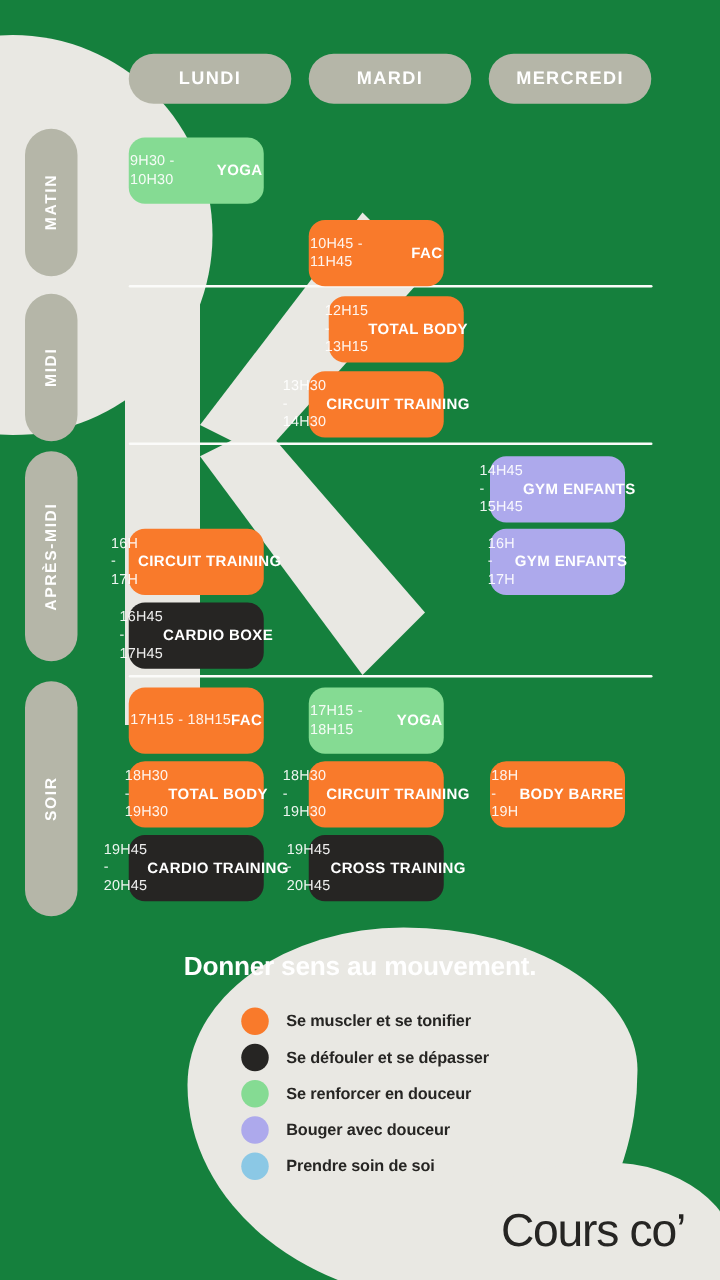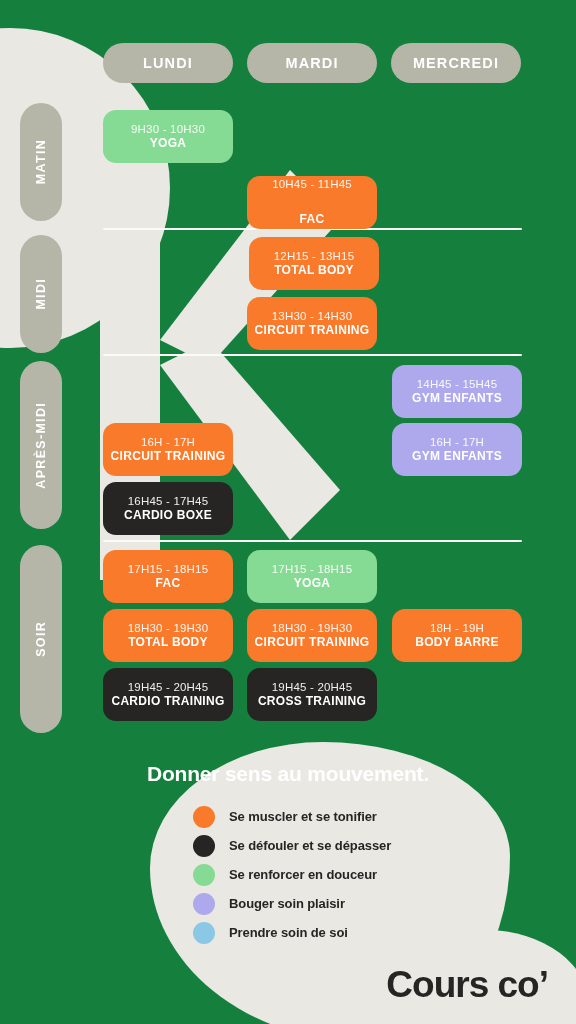--- a/index.html
+++ b/index.html
@@ -122,30 +122,30 @@
     position: absolute;
     left: 103px;
     width: 419px;
     height: 2px;
     background: #fbfbfa;
     border-radius: 1px;
   }
 
   .card {
     position: absolute;
-    width: 130px;
+    width: 108px;
     height: 53px;
     border-radius: 13px;
     display: flex;
-    flex-direction: column;
+    flex-direction: row;
     align-items: center;
     justify-content: center;
     color: #ffffff;
     box-sizing: border-box;
-    padding: 0 11px;
+    padding: 0 1px;
   }
   .card .time {
     font-size: 11.5px;
     font-weight: normal;
     letter-spacing: 0.2px;
     line-height: 1.25;
     color: rgba(255,255,255,0.92);
   }
   .card .title {
     font-size: 12px;
@@ -197,21 +197,21 @@
     color: #262523;
     letter-spacing: -0.1px;
     white-space: nowrap;
   }
 
   .brand {
     position: absolute;
     right: 28px;
     bottom: 18px;
     font-size: 37px;
-    font-weight: bold;
+    font-weight: normal;
     color: #262523;
     letter-spacing: -1px;
   }
 </style>
 </head>
 <body>
 
 <div id="page">
 
   <div class="bg-layer">
@@ -254,21 +254,21 @@
 
     <div class="card c-green" style="left:103px;top:110px;">
       <div class="time">9H30 - 10H30</div>
       <div class="title">YOGA</div>
     </div>
     <div class="card c-orange" style="left:247px;top:176px;gap:21px;">
       <div class="time">10H45 - 11H45</div>
       <div class="title">FAC</div>
     </div>
 
-    <div class="card c-orange" style="left:249px;top:237px;">
+    <div class="card c-orange" style="left:263px;top:237px;">
       <div class="time">12H15 - 13H15</div>
       <div class="title">TOTAL BODY</div>
     </div>
     <div class="card c-orange" style="left:247px;top:297px;">
       <div class="time">13H30 - 14H30</div>
       <div class="title">CIRCUIT TRAINING</div>
     </div>
 
     <div class="card c-purple" style="left:392px;top:365px;">
       <div class="time">14H45 - 15H45</div>
@@ -327,21 +327,21 @@
     <div class="legend-row">
       <div class="legend-dot" style="background:#262523;"></div>
       <div class="legend-label">Se défouler et se dépasser</div>
     </div>
     <div class="legend-row">
       <div class="legend-dot" style="background:#85db93;"></div>
       <div class="legend-label">Se renforcer en douceur</div>
     </div>
     <div class="legend-row">
       <div class="legend-dot" style="background:#ada9ec;"></div>
-      <div class="legend-label">Bouger soin plaisir</div>
+      <div class="legend-label">Bouger avec douceur</div>
     </div>
     <div class="legend-row">
       <div class="legend-dot" style="background:#8bc8e5;"></div>
       <div class="legend-label">Prendre soin de soi</div>
     </div>
   </div>
 
   <div class="brand">Cours co’</div>
 
 </div>

